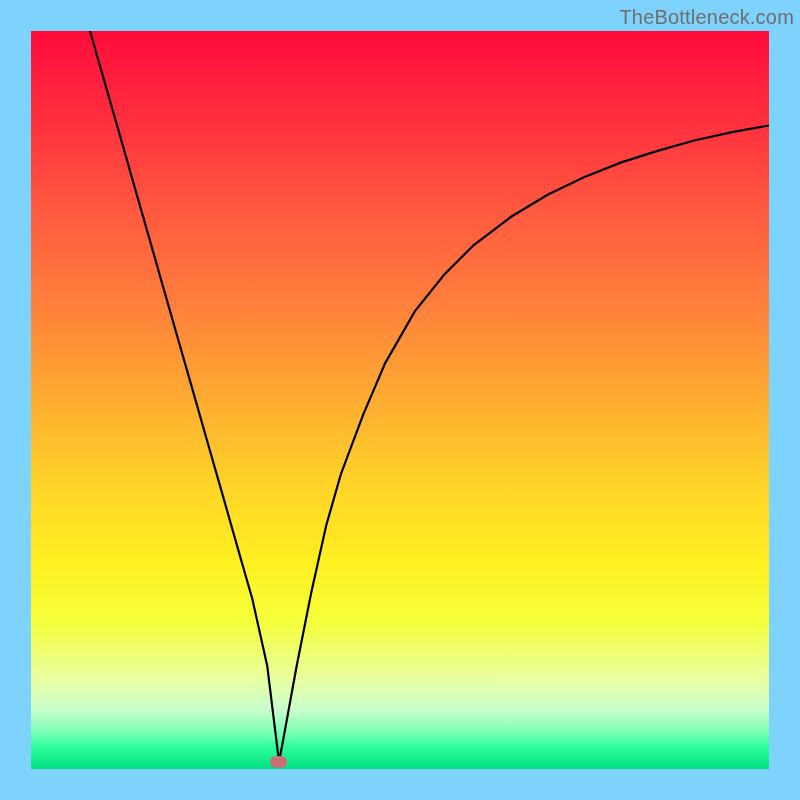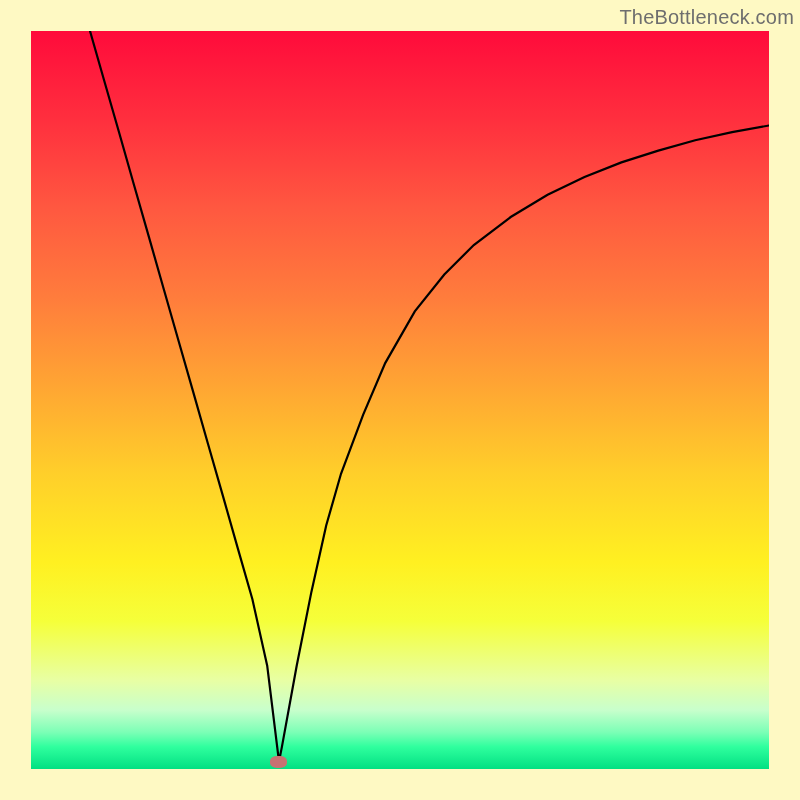--- a/index.html
+++ b/index.html
@@ -1,21 +1,21 @@
 <!DOCTYPE html>
 <html><head>
 <meta charset="utf-8">
 <style>
   * { margin: 0; padding: 0; box-sizing: border-box; }
   html, body { width: 800px; height: 800px; overflow: hidden; background: #000; }
   .container {
     position: relative;
     width: 800px;
     height: 800px;
-    background: #fef9c3;
+    background: #7dd3fc;
   }
   .plot-area {
     position: absolute;
     left: 31px;
     top: 31px;
     width: 738px;
     height: 738px;
     background: linear-gradient(to bottom,
       #ff0b3b 0%,
       #ff2f3e 12%,

